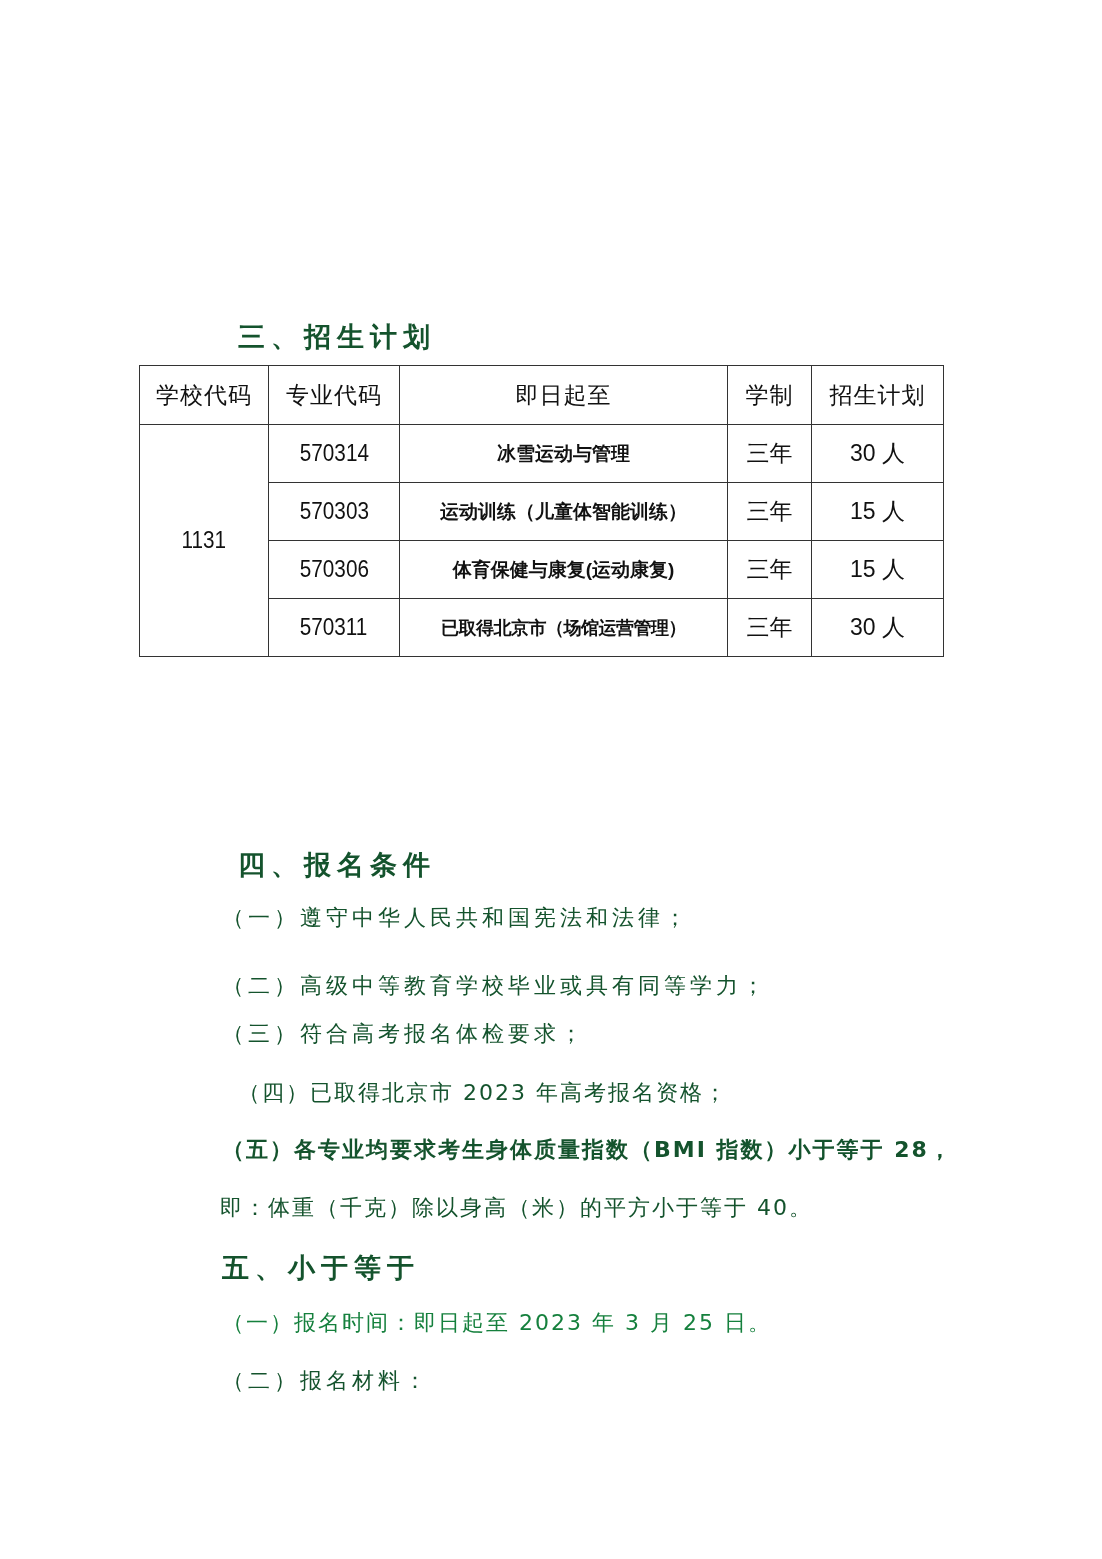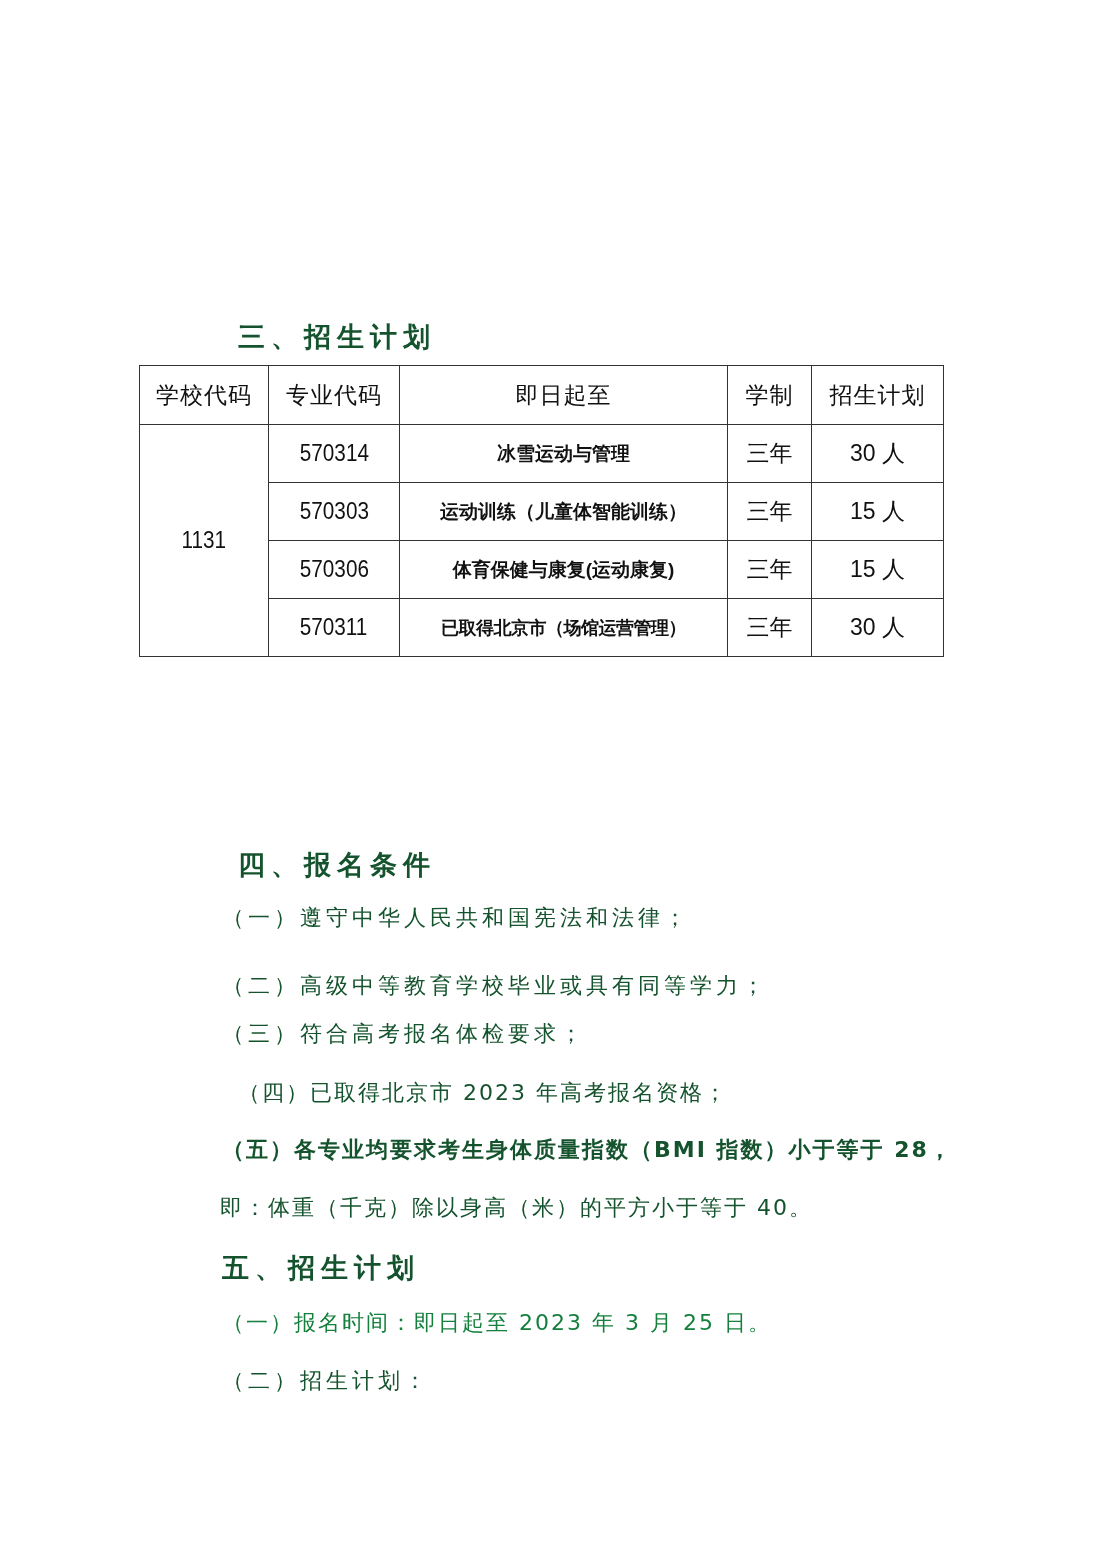--- a/index.html
+++ b/index.html
@@ -142,16 +142,16 @@
   <div class="heading" style="left:238px; top:851px;">四、报名条件</div>
   <div class="para" style="left:222px; top:907px;">（一）遵守中华人民共和国宪法和法律；</div>
   <div class="para" style="left:222px; top:965px;margin-top:10px;">（二）高级中等教育学校毕业或具有同等学力；</div>
   <div class="para" style="left:222px; top:1023px;">（三）符合高考报名体检要求；</div>
   <div class="para tight" style="left:238px; top:1082px;">（四）已取得北京市 2023 年高考报名资格；</div>
   <div class="para tight" style="left:222px; top:1139px;font-weight:bold;">（五）各专业均要求考生身体质量指数（BMI 指数）小于等于 28，</div>
   <div class="para tight" style="left:220px; top:1197px;">即：体重（千克）除以身高（米）的平方小于等于 40。</div>
 </div>
 
 <div>
-  <div class="heading" style="left:222px; top:1254px;">五、招生计划</div>
+  <div class="heading" style="left:222px; top:1254px;">五、小于等于</div>
   <div class="para bold" style="left:222px; top:1312px;">（一）报名时间：即日起至 2023 年 3 月 25 日。</div>
-  <div class="para" style="left:222px; top:1370px;">（二）招生计划：</div>
+  <div class="para" style="left:222px; top:1370px;">（二）报名材料：</div>
 </div>
 
 </body></html>

